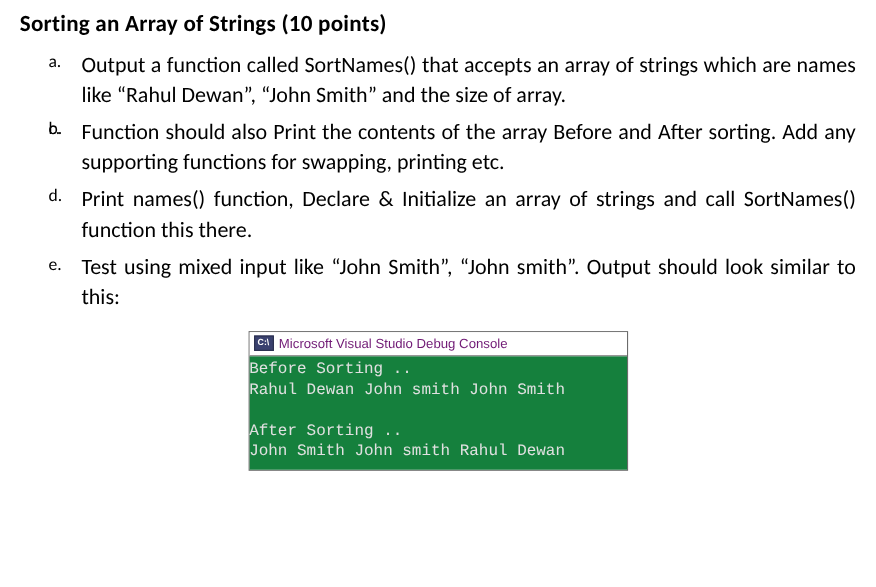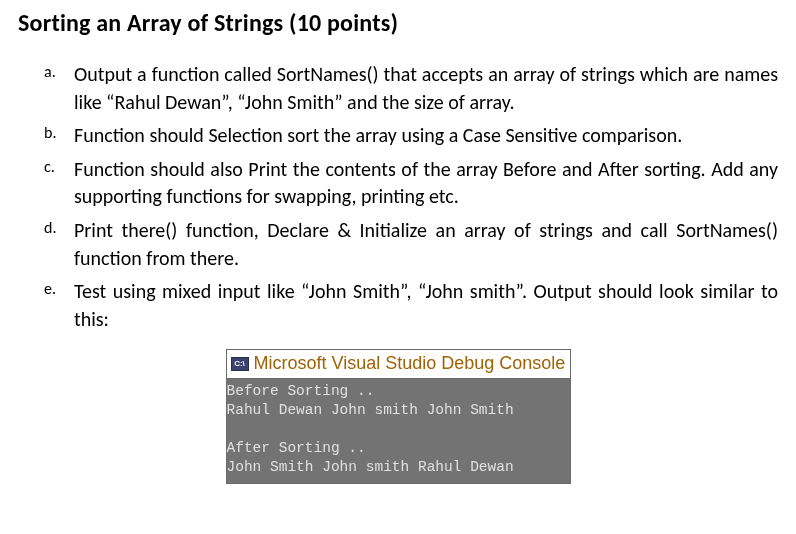--- a/index.html
+++ b/index.html
@@ -10,22 +10,22 @@
     body {
       width: 796px;
       height: 534px;
       background: #ffffff;
       font-family: Calibri, "Segoe UI", Arial, sans-serif;
       padding: 8px 18px;
       color: #000;
     }
     .heading {
       font-weight: 700;
-      font-size: 24px;
-      margin-bottom: 24px;
+      font-size: 21px;
+      margin-bottom: 12px;
       letter-spacing: 0.2px;
     }
     .list {
       list-style: none;
       padding-left: 32px;
     }
     .list-item {
       position: relative;
       font-size: 20px;
       line-height: 1.38;
@@ -64,54 +64,53 @@
       align-items: center;
       justify-content: center;
       color: #fff;
       font-size: 8px;
       font-weight: bold;
       font-family: Arial, sans-serif;
       margin-right: 5px;
     }
     .console-title {
       font-family: "Segoe UI", Arial, sans-serif;
-      font-size: 18px;
-      color: #a16207;
+      font-size: 12px;
+      color: #701a75;
     }
     .console-body {
-      background: #737373;
+      background: #15803d;
       color: #e0e0e0;
       font-family: Consolas, "Courier New", monospace;
       font-size: 14.5px;
       line-height: 1.3;
       padding: 3px 0px 6px 0px;
       white-space: pre;
     }
   </style>
 </head>
 <body>
 
 <div class="heading">Sorting an Array of Strings (10 points)</div>
 
 <ol class="list">
   <li class="list-item">
     <span class="list-marker">a.</span>
     <span><span>Output a function called </span><span class="italic">SortNames()</span><span> that accepts an array of strings which are names like “Rahul Dewan”, “John Smith” and the size of array.</span></span>
   </li>
   <li class="list-item">
     <span class="list-marker">b.</span>
-    <span><span>Function should Selection sort the array using a Case Sensitive comparison.</span></span>
   </li>
   <li class="list-item">
     <span class="list-marker">c.</span>
     <span><span>Function should also Print the contents of the array Before and After sorting.  Add any supporting functions for swapping, printing etc.</span></span>
   </li>
   <li class="list-item">
     <span class="list-marker">d.</span>
-    <span><span>Print </span><span class="italic">there()</span><span> function, Declare &amp; Initialize an array of strings and call </span><span class="italic">SortNames()</span><span> function from there.</span></span>
+    <span><span>Print </span><span class="italic">names()</span><span> function, Declare &amp; Initialize an array of strings and call </span><span class="italic">SortNames()</span><span> function this there.</span></span>
   </li>
   <li class="list-item">
     <span class="list-marker">e.</span>
     <span><span>Test using mixed input like “John Smith”, “John smith”.  Output should look similar to this:</span></span>
   </li>
 </ol>
 
 <div class="console-window">
   <div class="console-titlebar">
     <span class="console-icon">C:\</span>

